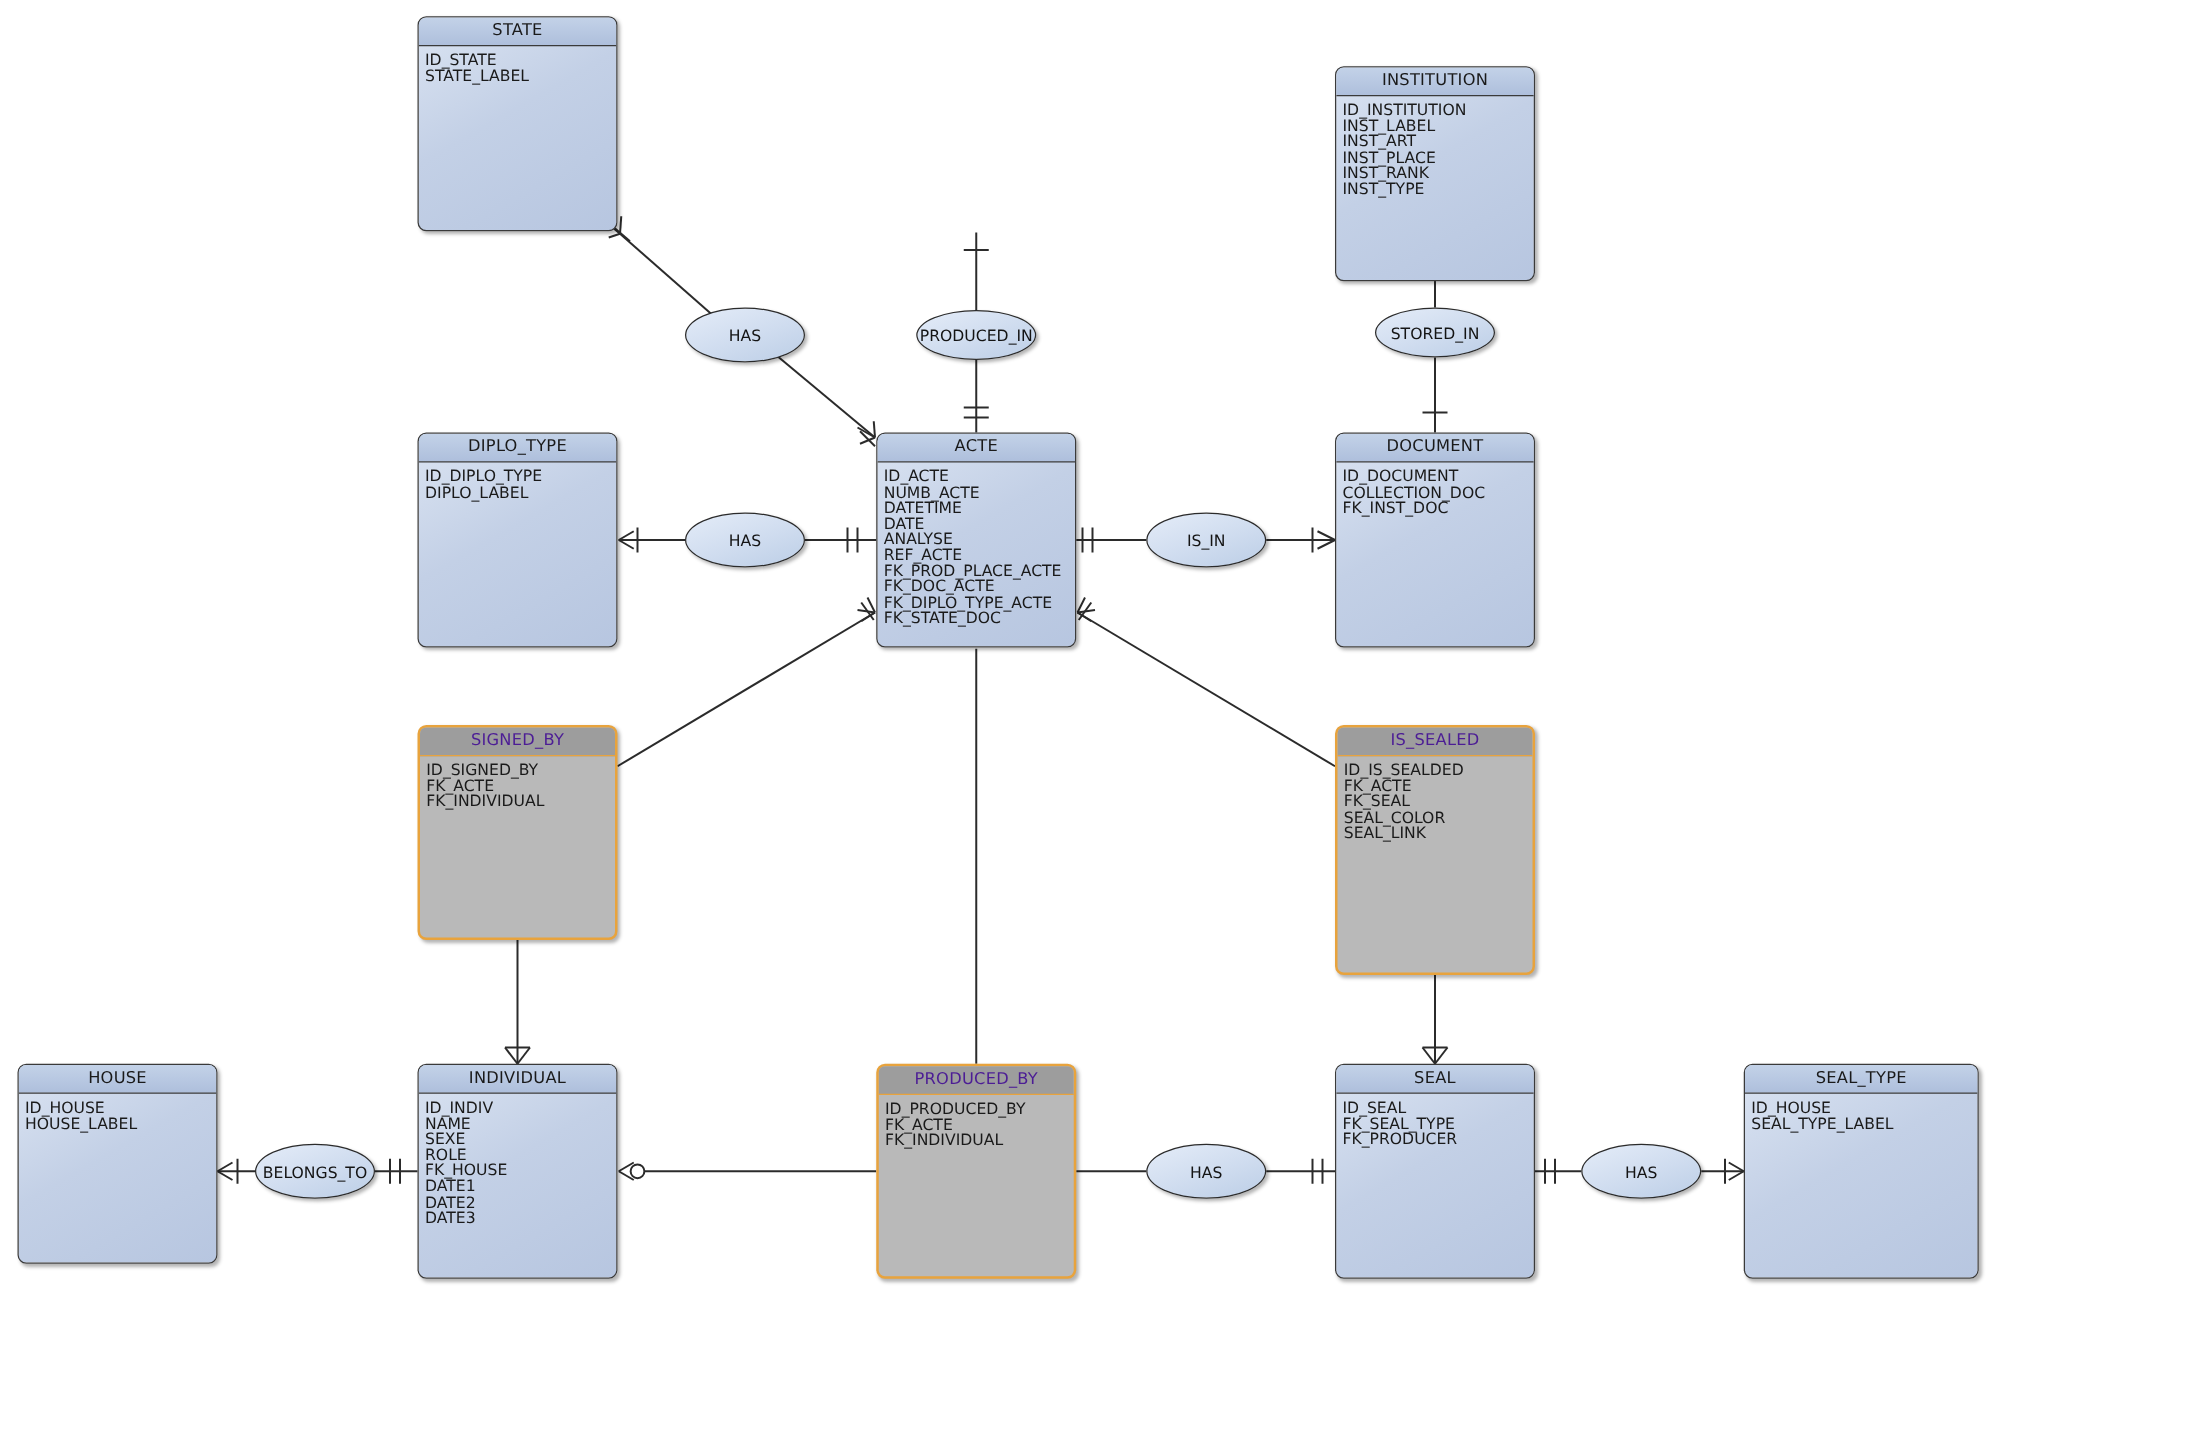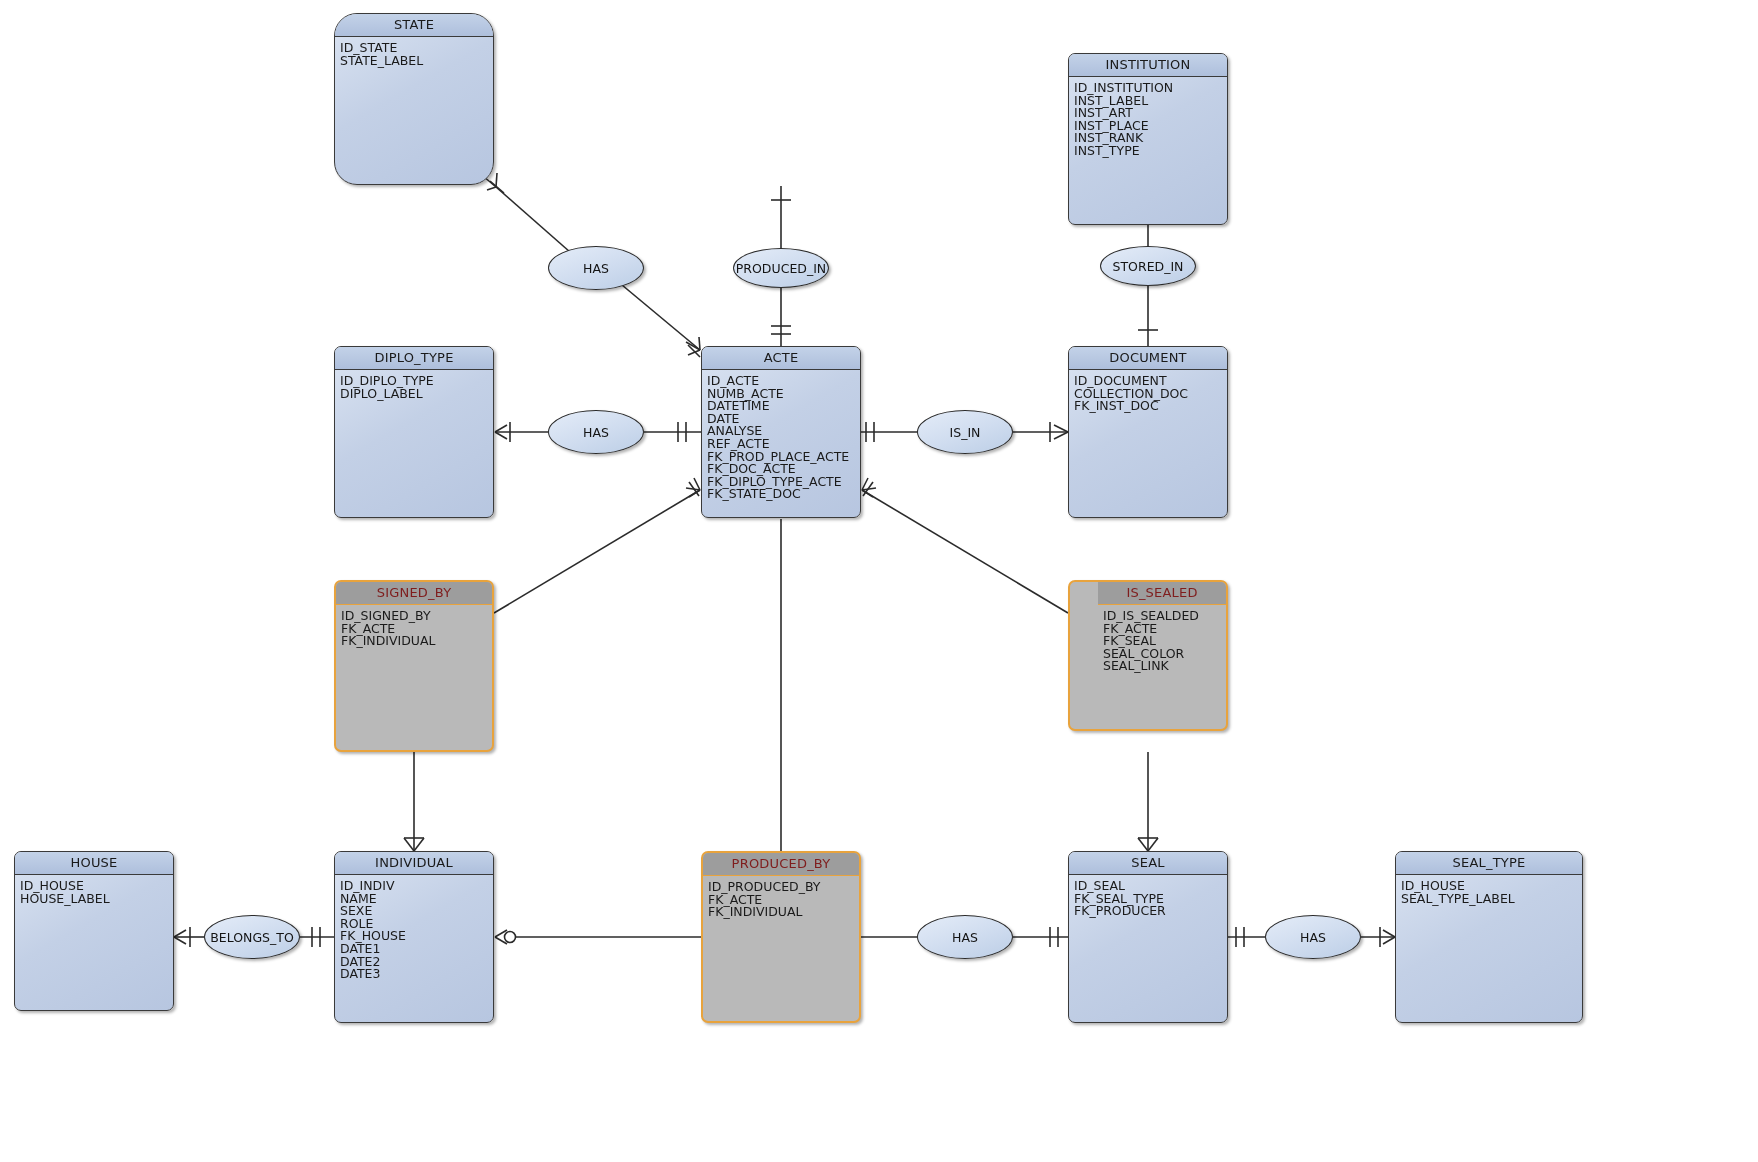--- a/index.html
+++ b/index.html
@@ -37,21 +37,21 @@
   .entity .attr{white-space:nowrap;}
 
   
   .entity.assoc{
     border:2px solid #e8a33d;
     background:#b9b9b9;
   }
   .entity.assoc .ent-title{
     background:#9d9d9d;
     border-bottom:1px solid #e8a33d;
-    color:#7f1d1d;
+    color:#4c1d95;
   }
 
   .rel{
     position:absolute;
     border:1.6px solid #2b2b2b;
     border-radius:50%;
     box-sizing:border-box;
     background:linear-gradient(160deg,#e4ecf8 0%,#cfdcef 55%,#bccee6 100%);
     box-shadow:2px 2px 3px rgba(0,0,0,.30);
     display:flex;align-items:center;justify-content:center;
@@ -177,21 +177,21 @@
       <line x1="1236" y1="927" x2="1236" y2="947"></line>
       <line x1="1244" y1="927" x2="1244" y2="947"></line>
       <line x1="1380" y1="927" x2="1380" y2="947"></line>
       <g>
         <line x1="1395" y1="937" x2="1383" y2="930"></line>
         <line x1="1395" y1="937" x2="1383" y2="944"></line>
       </g>
     </g>
   </svg>
 
-  <div class="entity" style="left:334px;top:13px;width:160px;height:172px;border-radius:23px;">
+  <div class="entity" style="left:334px;top:13px;width:160px;height:172px;">
     <div class="ent-title">STATE</div>
     <div class="ent-body">
       <div class="attr">ID_STATE</div>
       <div class="attr">STATE_LABEL</div>
     </div>
   </div>
 
 
   <div class="entity" style="left:1068px;top:13px;width:160px;height:172px;margin-top:40px;">
     <div class="ent-title">INSTITUTION</div>
@@ -240,21 +240,21 @@
 
   <div class="entity assoc" style="left:334px;top:580px;width:160px;height:172px;">
     <div class="ent-title">SIGNED_BY</div>
     <div class="ent-body">
       <div class="attr">ID_SIGNED_BY</div>
       <div class="attr">FK_ACTE</div>
       <div class="attr">FK_INDIVIDUAL</div>
     </div>
   </div>
 
-  <div class="entity assoc" style="left:1068px;top:580px;width:160px;height:151px;padding-left:28px;">
+  <div class="entity assoc" style="left:1068px;top:580px;width:160px;height:200px;">
     <div class="ent-title">IS_SEALED</div>
     <div class="ent-body">
       <div class="attr">ID_IS_SEALDED</div>
       <div class="attr">FK_ACTE</div>
       <div class="attr">FK_SEAL</div>
       <div class="attr">SEAL_COLOR</div>
       <div class="attr">SEAL_LINK</div>
     </div>
   </div>
 

